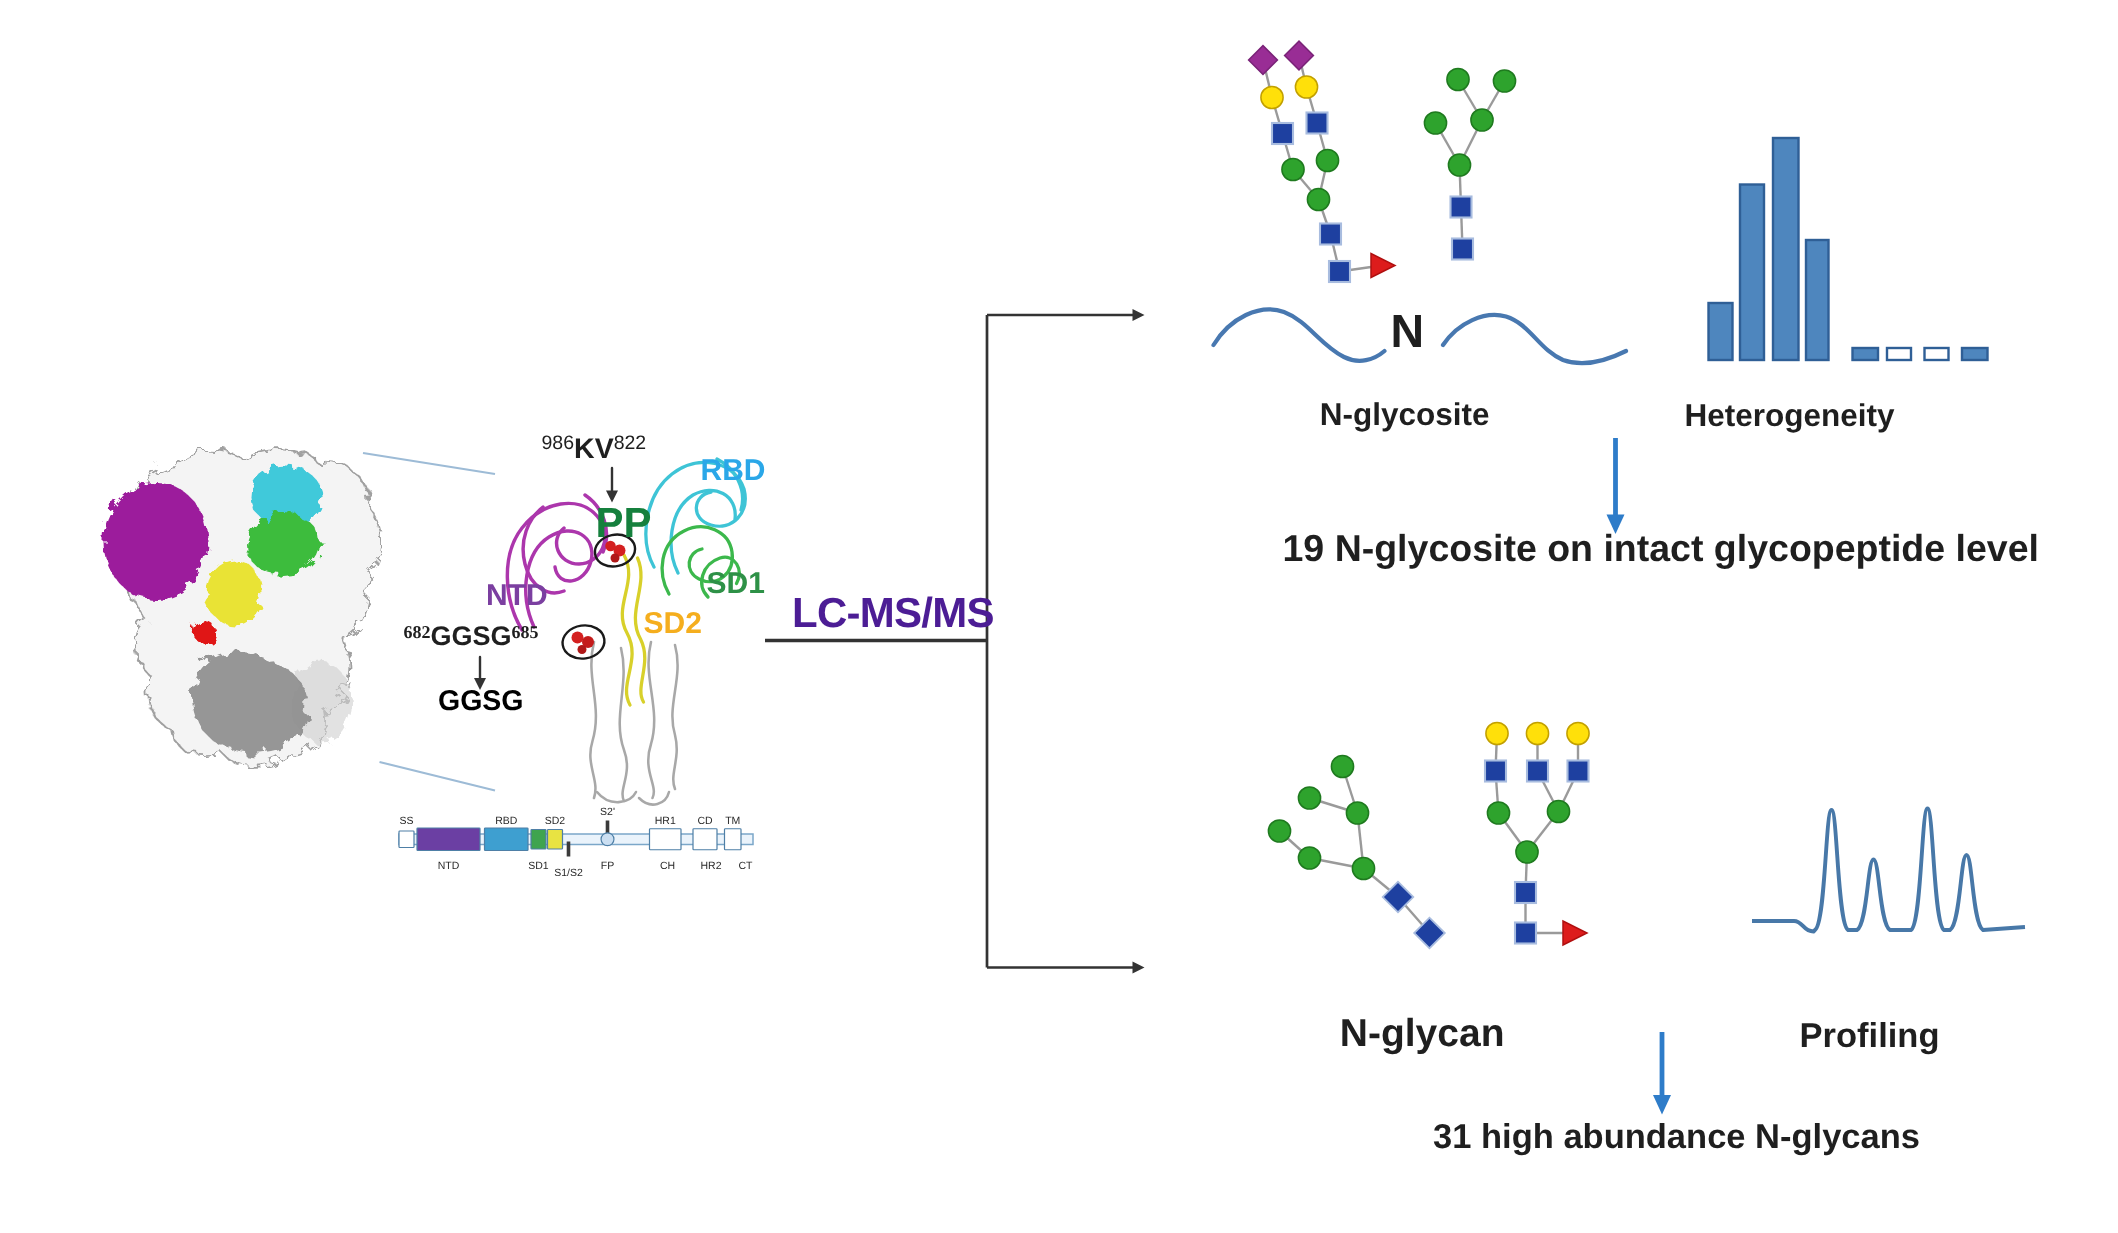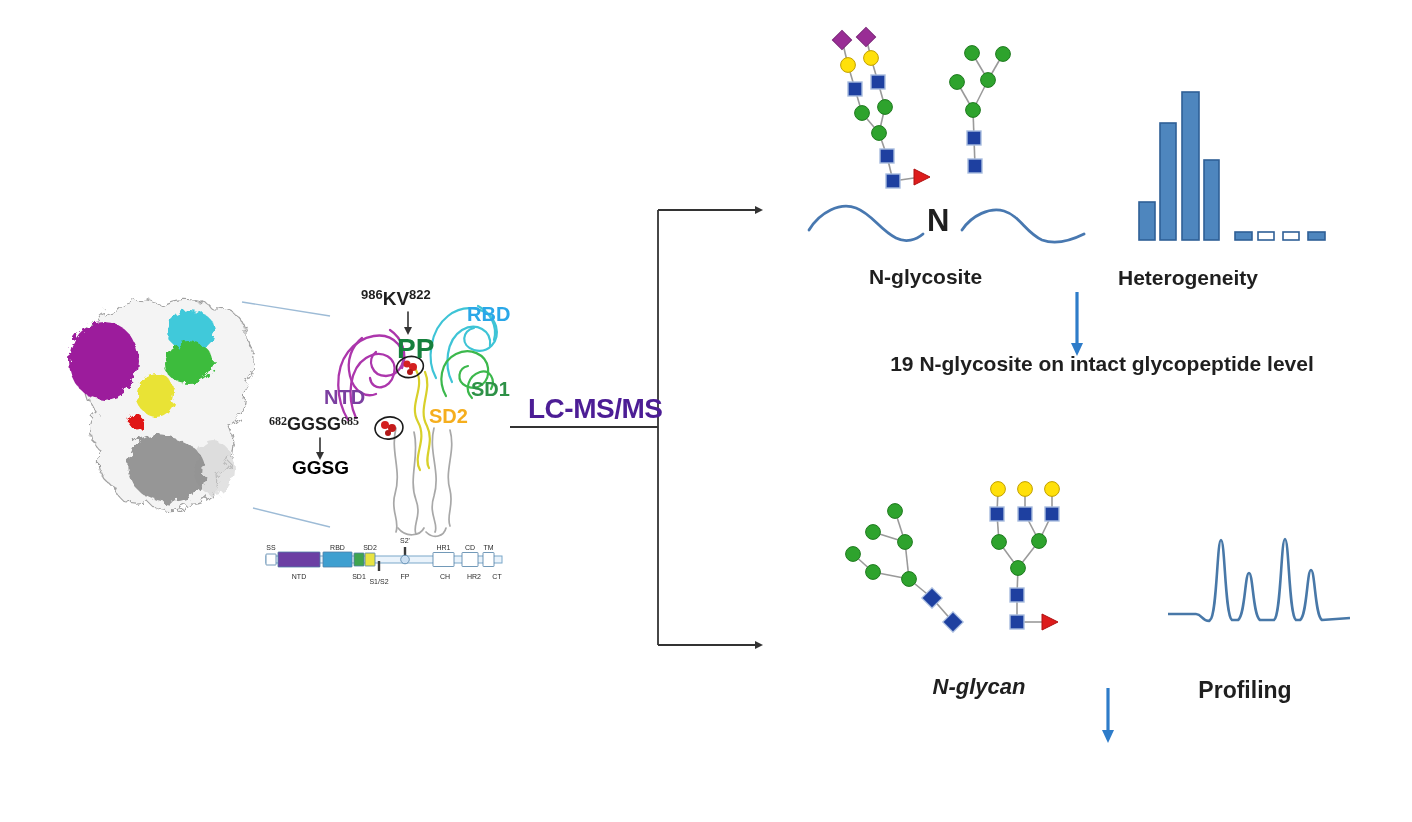--- a/index.html
+++ b/index.html
@@ -1,22 +1,22 @@
 <!DOCTYPE html>
 <html><head>
 <meta charset="utf-8">
 <style>
   html,body{margin:0;padding:0;background:#ffffff;}
   .canvas{position:relative;width:1412px;height:822px;background:#ffffff;
           font-family:"Liberation Sans",sans-serif;overflow:hidden;}
   .art{position:absolute;left:0;top:0;}
   .lbl{position:absolute;color:#1f1f1f;white-space:nowrap;line-height:1.05;font-weight:bold;}
   .b{font-weight:bold;}
-  .ctr{text-align:center;}
-  .sup{font-size:13px;vertical-align:6px;font-weight:bold;}
+  .ctr{text-align:right;}
+  .sup{font-size:13px;vertical-align:6px;font-weight:normal;}
   .sup2{font-size:12px;vertical-align:5px;font-weight:bold;font-family:Liberation Serif, serif;}
 </style>
 </head>
 <body>
 
 <div class="canvas">
 
   <svg class="art" width="1412" height="822" viewBox="0 0 1412 822">
     <defs>
       <filter id="rough" x="-20%" y="-20%" width="140%" height="140%">
@@ -260,17 +260,18 @@
   <div class="lbl b" style="left:269px;top:415px;font-size:18px;">
     <span class="sup2">682</span><span>GGSG</span><span class="sup2">685</span>
   </div>
   <div class="lbl b" style="left:292px;top:458px;font-size:19px;color:#000000;">GGSG</div>
 
   <div class="lbl" style="left:528px;top:394px;font-size:28px;color:#4c1d95;letter-spacing:-0.5px;">LC-MS/MS</div>
 
   <div class="lbl b" style="left:927px;top:205px;font-size:31px;font-weight:600;">N</div>
   <div class="lbl b ctr" style="left:858px;top:266px;width:135px;font-size:21px;">N-glycosite</div>
   <div class="lbl ctr" style="left:1113px;top:267px;width:150px;font-size:21px;">Heterogeneity</div>
-  <div class="lbl ctr" style="left:882px;top:353px;width:440px;font-size:21px;">19 N-glycosite on intact glycopeptide level</div>
-
-  <div class="lbl b ctr" style="left:923px;top:675px;width:112px;font-size:22px;font-style:italic;">N-glycan</div>
+  <div class="lbl ctr" style="left:855px;top:353px;width:440px;font-size:25px;">19 N-glycosite on intact glycopeptide level</div>
+
+  <div class="lbl b ctr" style="left:891px;top:675px;width:112px;font-size:26px;">N-glycan</div>
   <div class="lbl ctr" style="left:1197px;top:678px;width:96px;font-size:23px;">Profiling</div>
+  <div class="lbl ctr" style="left:945px;top:745px;width:335px;font-size:23px;">31 high abundance N-glycans</div>
 </div>
 
 </body></html>

